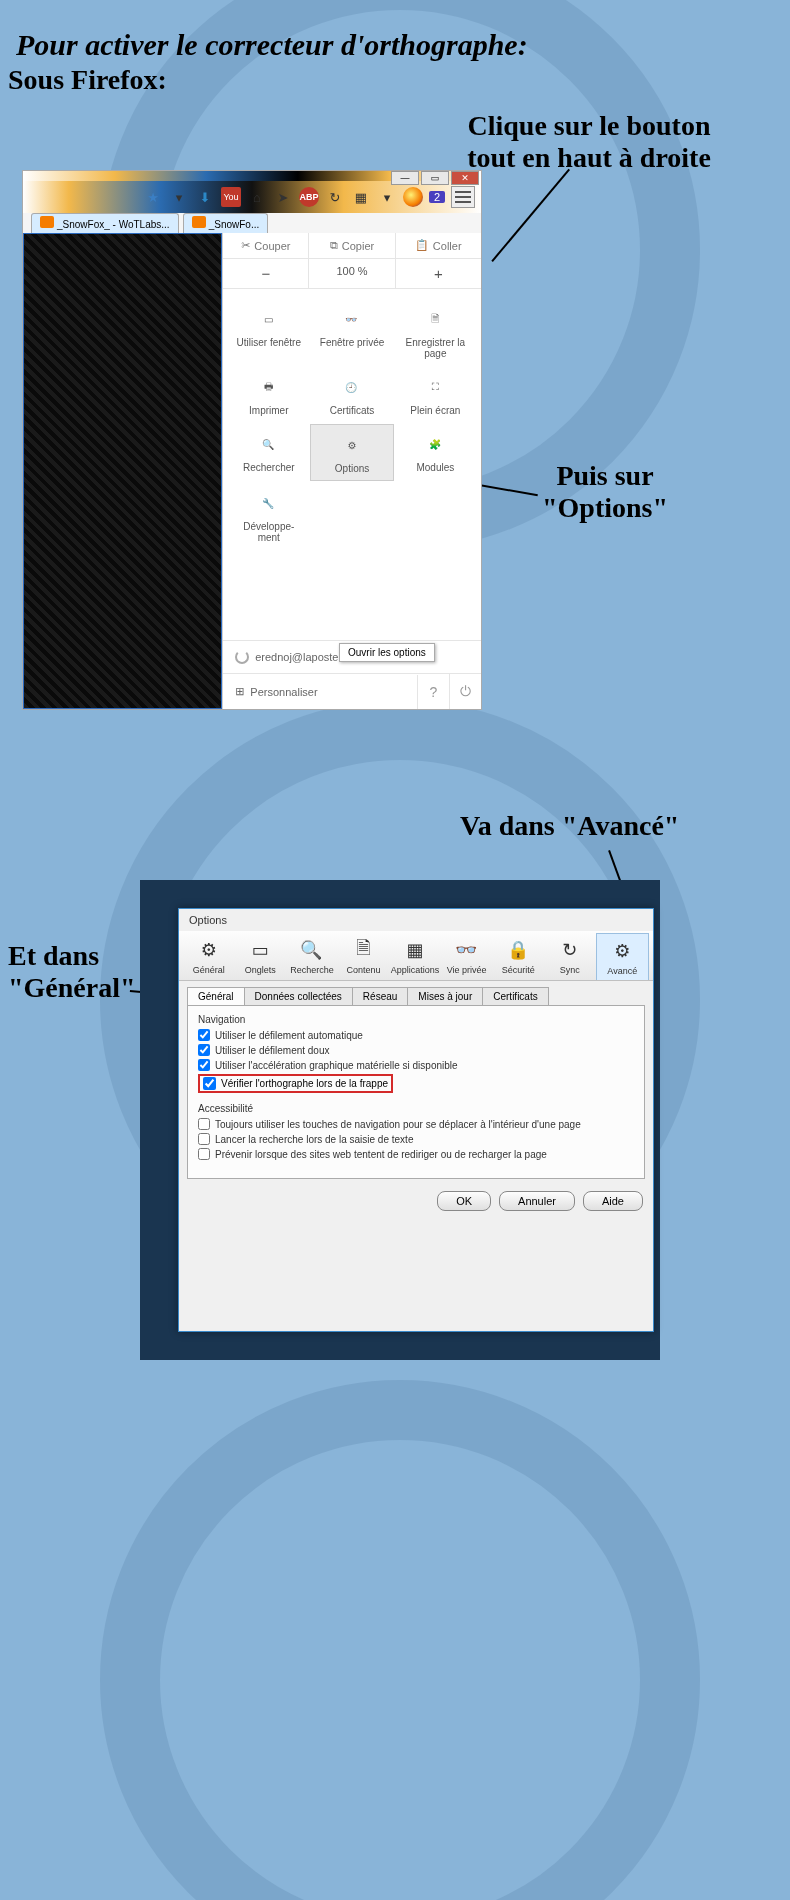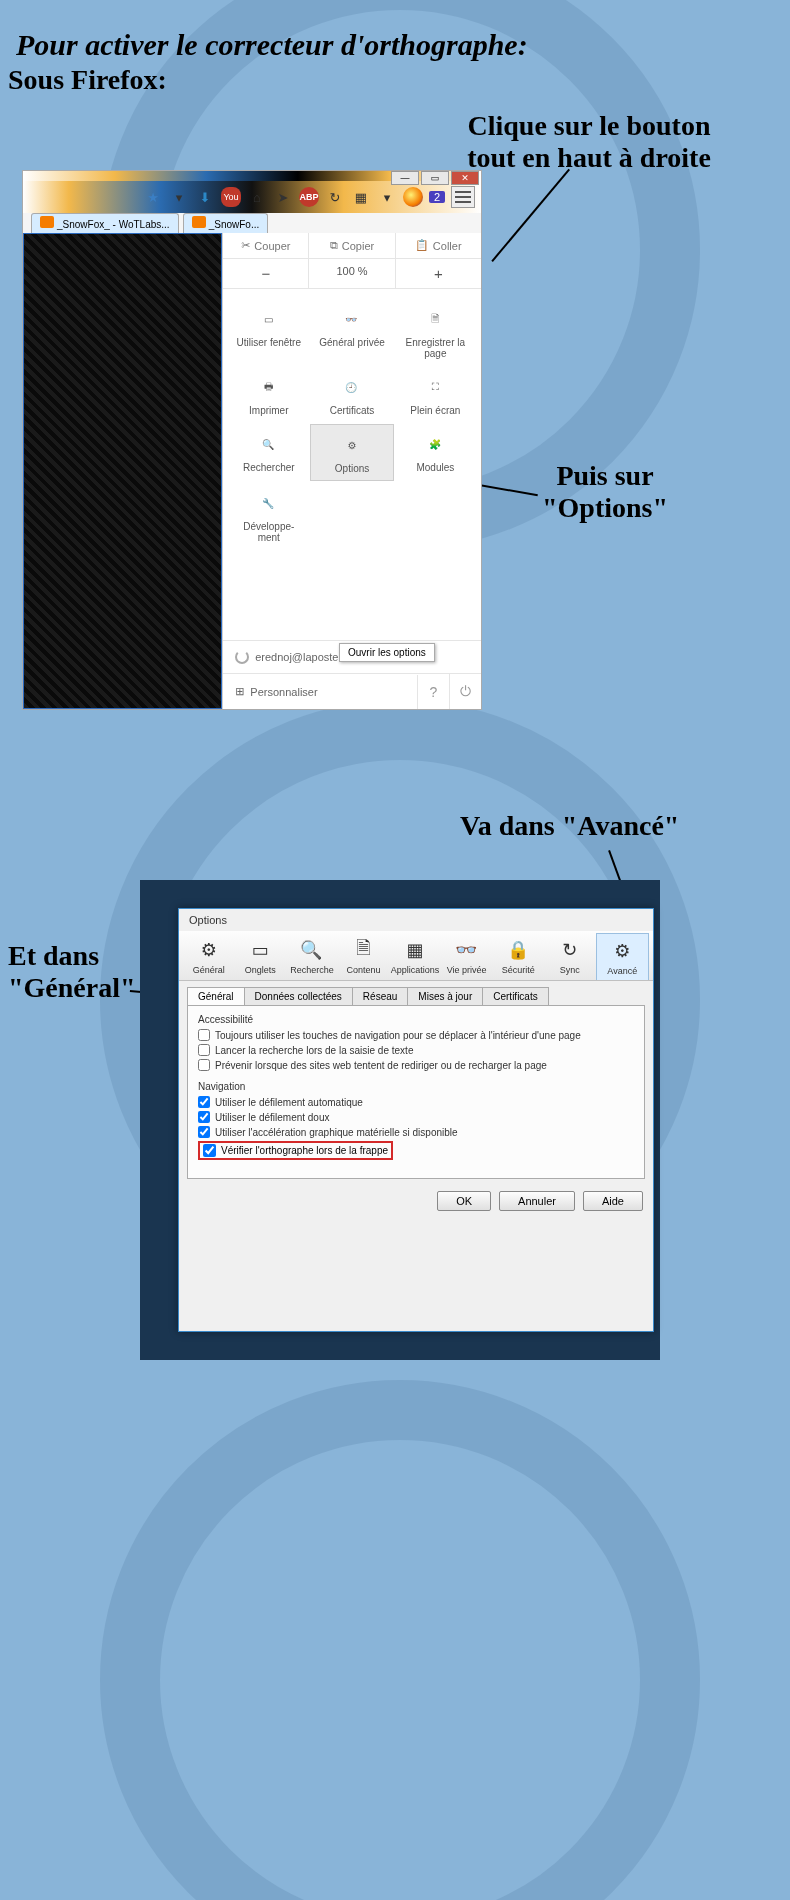--- a/index.html
+++ b/index.html
@@ -103,21 +103,21 @@
   .opt-subtabs { display:flex; padding:6px 8px 0;font-size:10px;}
   .opt-subtab { border:1px solid #aaa;border-bottom:none;padding:3px 10px;background:#e8e8e8;margin-right:-1px;}
   .opt-subtab.sel { background:#fcfcfc;}
   .opt-body { margin:0 8px 8px; border:1px solid #aaa; background:#fcfcfc; padding:8px 10px; font-size:10px;}
   .opt-group { margin-bottom:10px;}
   .opt-group-title { color:#333; margin-bottom:4px;}
   .opt-chk { display:flex;align-items:center;gap:5px;margin:3px 0;color:#333;}
   .opt-chk input{width:12px;height:12px;}
   .opt-highlight { border:2px solid #d42a2a; padding:1px 3px; display:inline-flex;align-items:center;gap:5px;}
   .opt-buttons { display:flex;justify-content:flex-end;gap:8px;padding:4px 10px 8px;}
-  .opt-btn { border:1px solid #888;background:linear-gradient(#fdfdfd,#e0e0e0);padding:3px 18px;font-size:11px;border-radius:2px;}
+  .opt-btn { border:1px solid #888;background:linear-gradient(#fdfdfd,#e0e0e0);padding:3px 18px;font-size:11px;border-radius:8px;}
   .arrow-line { position:absolute; background:#000; transform-origin: top left; height:2px;}
 </style>
 </head>
 <body>
 
 <div class="bg-watermark wm1"></div>
 <div class="bg-watermark wm2"></div>
 <div class="bg-watermark wm3"></div>
 
 <div class="annot title-annot" style="left:16px;top:28px">Pour activer le correcteur d'orthographe:</div>
@@ -139,21 +139,21 @@
     <div class="win-controls">
       <div class="win-btn">—</div>
       <div class="win-btn">▭</div>
       <div class="win-btn win-close">✕</div>
     </div>
   </div>
   <div class="ff-toolbar">
     <span class="tb-icon tb-star">★</span>
     <span class="tb-icon">▾</span>
     <span class="tb-icon tb-down">⬇</span>
-    <span class="tb-icon" style="background:#c0392b;color:#fff;font-size:9px;border-radius:8px">You</span>
+    <span class="tb-icon" style="background:#c0392b;color:#fff;font-size:9px;border-radius:2px">You</span>
     <span class="tb-icon">⌂</span>
     <span class="tb-icon">➤</span>
     <span class="tb-icon tb-adp">ABP</span>
     <span class="tb-icon">↻</span>
     <span class="tb-icon">▦</span>
     <span class="tb-icon">▾</span>
     <span class="tb-ff"></span>
     <span class="tb-badge">2</span>
     <div class="tb-burger">
         <span></span>
@@ -187,21 +187,21 @@
         <div class="mp-zoombtn">100 %</div>
         <div class="mp-zoombtn">+</div>
       </div>
       <div class="mp-grid">
         <div class="mp-item">
             <div class="mp-ico">▭</div>
             <div>Utiliser fenêtre</div>
           </div>
         <div class="mp-item">
             <div class="mp-ico">👓</div>
-            <div>Général privée</div>
+            <div>Fenêtre privée</div>
           </div>
         <div class="mp-item">
             <div class="mp-ico">🗎</div>
             <div>Enregistrer la page</div>
           </div>
         <div class="mp-item">
             <div class="mp-ico">🖶</div>
             <div>Imprimer</div>
           </div>
         <div class="mp-item">
@@ -264,53 +264,53 @@
     </div>
     <div class="opt-subtabs">
       <div class="opt-subtab sel">Général</div>
       <div class="opt-subtab">Données collectées</div>
       <div class="opt-subtab">Réseau</div>
       <div class="opt-subtab">Mises à jour</div>
       <div class="opt-subtab">Certificats</div>
     </div>
     <div class="opt-body">
       <div class="opt-group">
-        <div class="opt-group-title">Accessibilité</div>
-        <label class="opt-chk">
-            <input type="checkbox" style="">
-            <span>Toujours utiliser les touches de navigation pour se déplacer à l'intérieur d'une page</span>
-          </label>
-        <label class="opt-chk">
-            <input type="checkbox" style="">
-            <span>Lancer la recherche lors de la saisie de texte</span>
-          </label>
-        <label class="opt-chk">
-            <input type="checkbox" style="">
-            <span>Prévenir lorsque des sites web tentent de rediriger ou de recharger la page</span>
-          </label>
-      </div>
-      <div class="opt-group">
         <div class="opt-group-title">Navigation</div>
         <label class="opt-chk">
             <input type="checkbox" checked="" style="">
             <span>Utiliser le défilement automatique</span>
           </label>
         <label class="opt-chk">
             <input type="checkbox" checked="" style="">
             <span>Utiliser le défilement doux</span>
           </label>
         <label class="opt-chk">
             <input type="checkbox" checked="" style="">
             <span>Utiliser l'accélération graphique matérielle si disponible</span>
           </label>
         <div class="opt-highlight">
           <input type="checkbox" checked="" style="">
             <span>Vérifier l'orthographe lors de la frappe</span>
         </div>
       </div>
+      <div class="opt-group">
+        <div class="opt-group-title">Accessibilité</div>
+        <label class="opt-chk">
+            <input type="checkbox" style="">
+            <span>Toujours utiliser les touches de navigation pour se déplacer à l'intérieur d'une page</span>
+          </label>
+        <label class="opt-chk">
+            <input type="checkbox" style="">
+            <span>Lancer la recherche lors de la saisie de texte</span>
+          </label>
+        <label class="opt-chk">
+            <input type="checkbox" style="">
+            <span>Prévenir lorsque des sites web tentent de rediriger ou de recharger la page</span>
+          </label>
+      </div>
     </div>
     <div class="opt-buttons">
       <button class="opt-btn">OK</button>
       <button class="opt-btn">Annuler</button>
       <button class="opt-btn">Aide</button>
     </div>
   </div>
 </div>
 
 </body></html>

